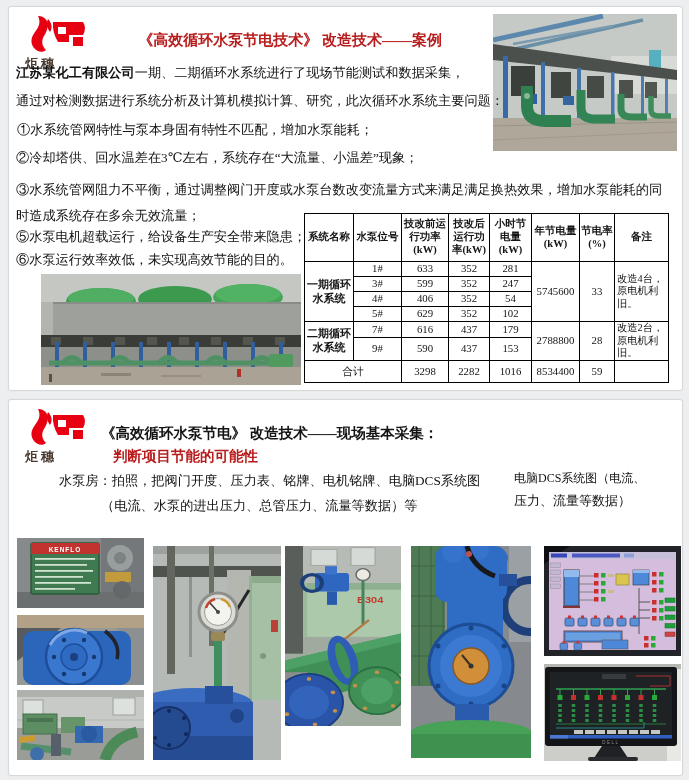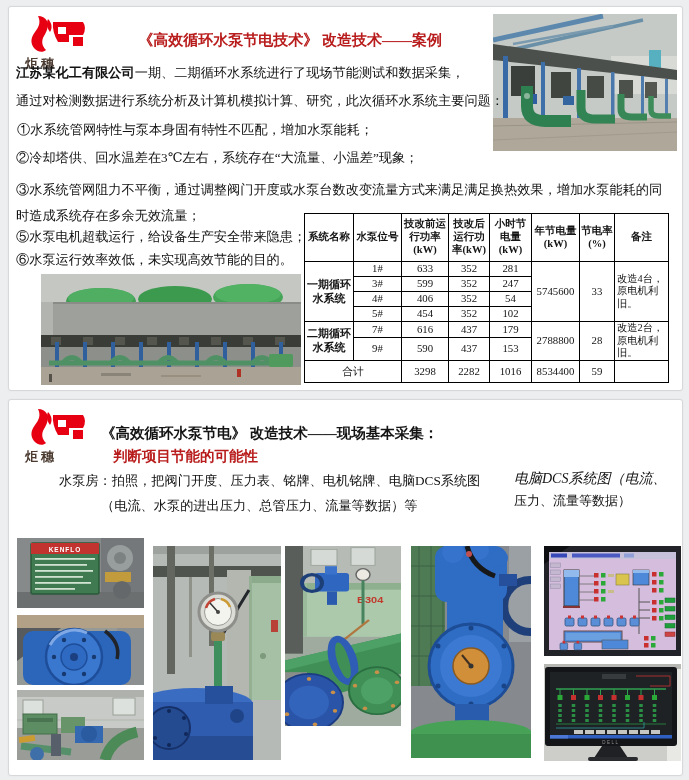--- a/index.html
+++ b/index.html
@@ -135,21 +135,21 @@
         <td>247</td>
       </tr>
       <tr class="h-std">
         <td>4#</td>
         <td>406</td>
         <td>352</td>
         <td>54</td>
       </tr>
       <tr class="h-std">
         <td>5#</td>
-        <td>454</td>
+        <td>629</td>
         <td>352</td>
         <td>102</td>
       </tr>
       <tr class="h-std">
         <td class="gname" rowspan="2">二期循环水系统</td>
         <td>7#</td>
         <td>616</td>
         <td>437</td>
         <td>179</td>
         <td rowspan="2">2788800</td>
@@ -234,21 +234,21 @@
       </span>
       <div class="logo-text">炬穗</div>
     </div>
 
     <div class="abs slide-title" style="left:92px;top:24px;font-size:14.5px;">《高效循环水泵节电》 改造技术——现场基本采集：</div>
     <div class="abs slide-title red" style="left:104px;top:47px;font-size:14.5px;">判断项目节能的可能性</div>
 
     <div class="abs bline" style="left:50px;top:72px;">水泵房：拍照，把阀门开度、压力表、铭牌、电机铭牌、电脑DCS系统图</div>
     <div class="abs bline" style="left:92px;top:97px;">（电流、水泵的进出压力、总管压力、流量等数据）等</div>
 
-    <div class="abs bline" style="left:505px;top:70px;font-size:14px;font-style:italic;">电脑DCS系统图（电流、</div>
+    <div class="abs bline" style="left:505px;top:70px;font-size:12px;">电脑DCS系统图（电流、</div>
     <div class="abs bline" style="left:505px;top:92px;font-size:13px;">压力、流量等数据）</div>
 
     <div class="abs photo" style="left:8px;top:138px;width:127px;height:70px;">
       <svg viewBox="0 0 127 70" preserveAspectRatio="none" aria-hidden="true">
         <rect width="127" height="70" fill="#868a8b"></rect>
         <rect x="84" width="43" height="70" fill="#74787a"></rect>
         <rect y="54" width="127" height="16" fill="#6b6f70"></rect>
         <circle cx="103" cy="20" r="13" fill="#989e9e"></circle>
         <circle cx="103" cy="20" r="6" fill="#7c8282"></circle>
         <rect x="88" y="34" width="26" height="10" fill="#c29c3c"></rect>

